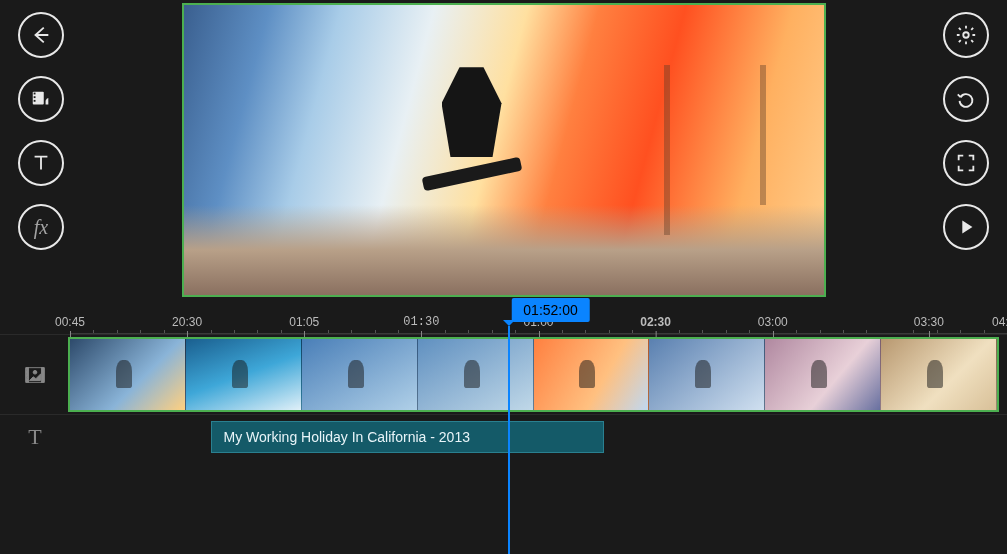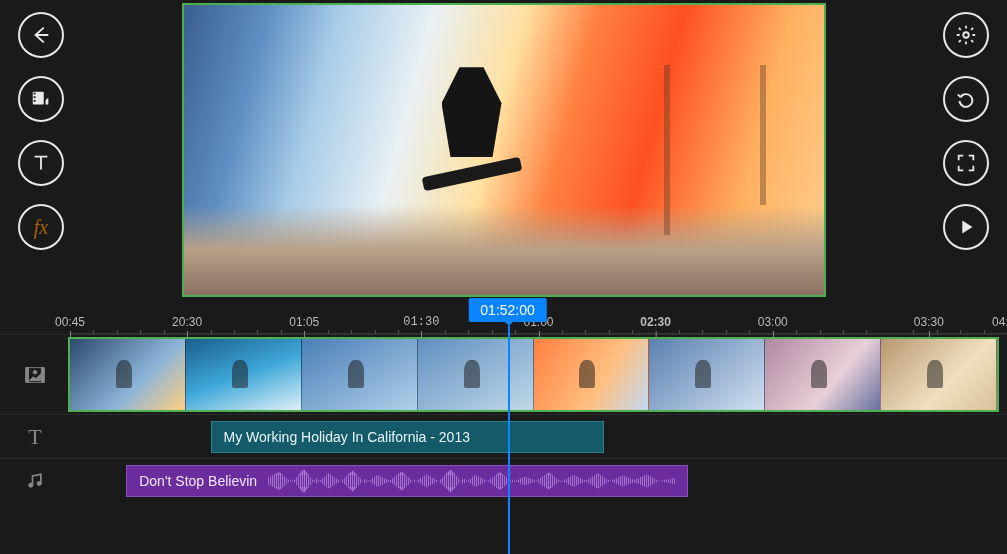--- a/index.html
+++ b/index.html
@@ -30,21 +30,21 @@
     gap: 18px;
     padding: 12px 18px;
     z-index: 2;
   }
   .tool-btn {
     width: 46px;
     height: 46px;
     border: 2px solid #e8e8e8;
     border-radius: 50%;
     background: transparent;
-    color: #a16207;
+    color: #a3a3a3;
     display: flex;
     align-items: center;
     justify-content: center;
     cursor: pointer;
     font-size: 20px;
   }
   .tool-btn svg { width: 22px; height: 22px; stroke: #e8e8e8; fill: none; stroke-width: 2; }
   .tool-btn.fill svg { fill: #e8e8e8; stroke: none; }
   .preview-video {
     flex: 1;
@@ -130,27 +130,28 @@
     position:absolute; left:50%; bottom:-4px;
     width:1px; height:6px; background:#888;
   }
   .ruler-minor {
     position:absolute; bottom:0; width:1px; height:3px; background:#555;
   }
   .timecode-badge {
     position: absolute;
     top: -2px;
     background: #0a84ff;
-    color: #ffffff;
+    color: #000000;
     font-size: 14px;
     padding: 4px 12px;
     border-radius: 2px;
     transform: translateX(-50%);
     z-index: 10;
     font-weight: 500;
+    margin-left: 43px;
   }
   .playhead {
     position: absolute;
     top: 26px;
     bottom: 0;
     width: 2px;
     background: #0a84ff;
     z-index: 20;
   }
   .playhead::before {
@@ -377,29 +378,14 @@
 
     <div class="track-row text">
       <div class="track-icon" style="font-family:serif;font-size:22px;">T</div>
       <div class="track-content">
         <div class="text-clip" id="text-clip" style="left: 15%; width: 42%; align-items: center;">
           <span>My Working Holiday In California - 2013</span>
         </div>
       </div>
     </div>
 
-    <div class="track-row audio">
-      <div class="track-icon">
-        <svg viewBox="0 0 24 24">
-            <path d="M9 17 V6 l10 -2 v11" fill="none" stroke="#888" stroke-width="2"></path>
-            <circle cx="7" cy="17" r="2.5" fill="#888"></circle>
-            <circle cx="17" cy="15" r="2.5" fill="#888"></circle>
-          </svg>
-      </div>
-      <div class="track-content">
-        <div class="audio-clip" id="audio-clip" style="left: 6%; width: 60%;">
-          <span>Don't Stop Believin</span>
-          <div class="audio-wave"></div>
-        </div>
-      </div>
-    </div>
   </div>
 </div>
 
 </body></html>

